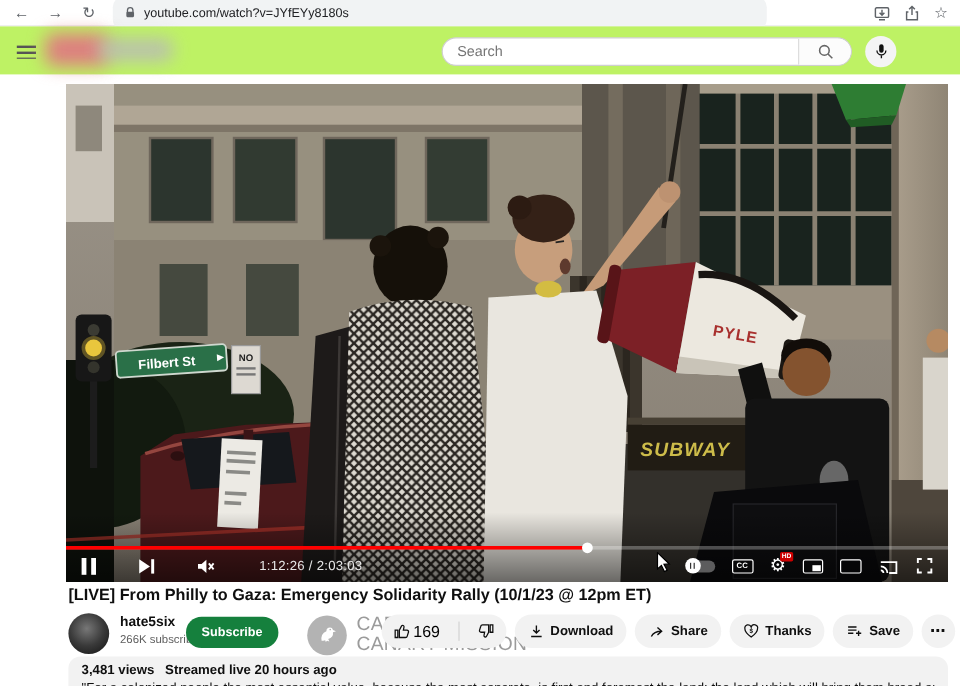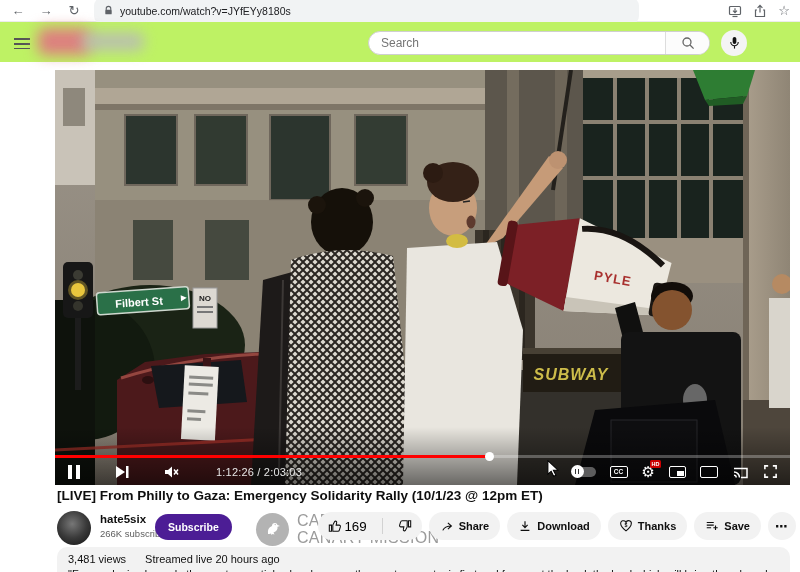--- a/index.html
+++ b/index.html
@@ -70,38 +70,38 @@
   .cursor { position:absolute; left:492px; top:390px; pointer-events:none; }
 
   
   .video-title { position:absolute; left:57px; top:488px; width:710px;
     font-size:13.5px; font-weight:bold; color:#0f0f0f; }
   .avatar { position:absolute; left:57px; top:511px; width:34px; height:34px; border-radius:50%;
     background:radial-gradient(circle at 45% 38%, #777 0%, #3a3a3a 50%, #101010 100%); }
   .ch-name { position:absolute; left:100px; top:513px; font-size:11.5px; font-weight:bold; color:#0f0f0f; }
   .ch-subs { position:absolute; left:100px; top:528px; font-size:9.5px; color:#606060; }
   .subscribe { position:absolute; left:155px; top:514px; height:26px; padding:0 13px;
-    border-radius:13px; background:#4c1d95; color:#fff; font-size:10.5px; font-weight:bold;
+    border-radius:13px; background:#15803d; color:#fff; font-size:10.5px; font-weight:bold;
     display:flex; align-items:center; }
   .watermark { position:absolute; left:256px; top:512px; display:flex; gap:8px; align-items:center; }
   .wm-logo { width:33px; height:33px; border-radius:50%; background:#b3b3b3;
     display:flex; align-items:center; justify-content:center; }
   .wm-text { font-size:16px; line-height:17px; letter-spacing:.3px; color:#9b9b9b; font-weight:500; white-space:nowrap; }
   .actions { position:absolute; right:4px; top:512px; display:flex; gap:7px; align-items:center; }
   .pill { height:28px; background:#f2f2f2; border-radius:14px; display:flex;
     align-items:center; padding:0 11px; font-size:11px; font-weight:bold; color:#0f0f0f; gap:5px; }
   .like-pill { padding:0; }
   .seg { padding:0 10px; display:flex; gap:2px; align-items:center; height:100%; }
   .divider { width:1px; height:16px; background:#d2d2d2; }
   .more-btn { width:28px; height:28px; border-radius:50%; background:#f2f2f2;
     display:flex; align-items:center; justify-content:center; font-size:13px;
     font-weight:bold; color:#0f0f0f; letter-spacing:1px; }
   .desc-box { position:absolute; left:57px; top:547px; width:733px; height:60px;
     background:#f2f2f2; border-radius:10px; padding:6px 11px; font-size:11px; color:#0f0f0f; }
-  .desc-meta { font-weight:normal; display:flex; gap:19px;align-items:center; }
+  .desc-meta { font-weight:bold; display:flex; gap:9px;align-items:center; }
   .desc-text { margin-top:3px; white-space:nowrap; overflow:hidden; }
 </style>
 </head>
 <body>
 
 <div class="browser-bar">
   <button class="nav-ic">←</button>
   <button class="nav-ic">→</button>
   <button class="nav-ic">↻</button>
   <div class="url-pill">
@@ -427,29 +427,29 @@
     </button>
     <span class="divider"></span>
     <button class="seg">
       <svg width="14" height="14" viewBox="0 0 16 16" style="transform:rotate(180deg)">
         <path d="M1.5 7h2.5v7H1.5z M5.5 14h5.8c.8 0 1.5-.5 1.7-1.3l1.2-3.9A1.5 1.5 0 0 0 12.8 7H9.3l.6-2.9A1.3 1.3 0 0 0 7.6 3L5.5 7z" stroke="#0f0f0f" stroke-width="1.2" fill="none"></path>
       </svg>
     </button>
   </div>
   <button class="pill">
     <svg width="14" height="14" viewBox="0 0 16 16">
-      <path d="M9 4.5 L13 8 L9 11.5 M13 8 C6.5 8 4.5 10 3.2 13" stroke="#0f0f0f" stroke-width="1.3" fill="none"></path>
-    </svg>
-    <span>Share</span>
+      <path d="M8 2.5v7M5 6.8l3 3 3-3M3 13h10" stroke="#0f0f0f" stroke-width="1.3" fill="none"></path>
+    </svg>
+    <span>Download</span>
   </button>
   <button class="pill">
     <svg width="14" height="14" viewBox="0 0 16 16">
-      <path d="M8 2.5v7M5 6.8l3 3 3-3M3 13h10" stroke="#0f0f0f" stroke-width="1.3" fill="none"></path>
-    </svg>
-    <span>Download</span>
+      <path d="M9 4.5 L13 8 L9 11.5 M13 8 C6.5 8 4.5 10 3.2 13" stroke="#0f0f0f" stroke-width="1.3" fill="none"></path>
+    </svg>
+    <span>Share</span>
   </button>
   <button class="pill">
     <svg width="14" height="14" viewBox="0 0 16 16">
       <path d="M8 13.5 C4 10.5 2 8.5 2 5.8 A2.9 2.9 0 0 1 8 4.2 A2.9 2.9 0 0 1 14 5.8 C14 8.5 12 10.5 8 13.5 Z" stroke="#0f0f0f" stroke-width="1.2" fill="none"></path>
       <text x="8" y="9.3" text-anchor="middle" font-size="6" font-weight="bold" fill="#0f0f0f">$</text>
     </svg>
     <span>Thanks</span>
   </button>
   <button class="pill">
     <svg width="14" height="14" viewBox="0 0 16 16">

